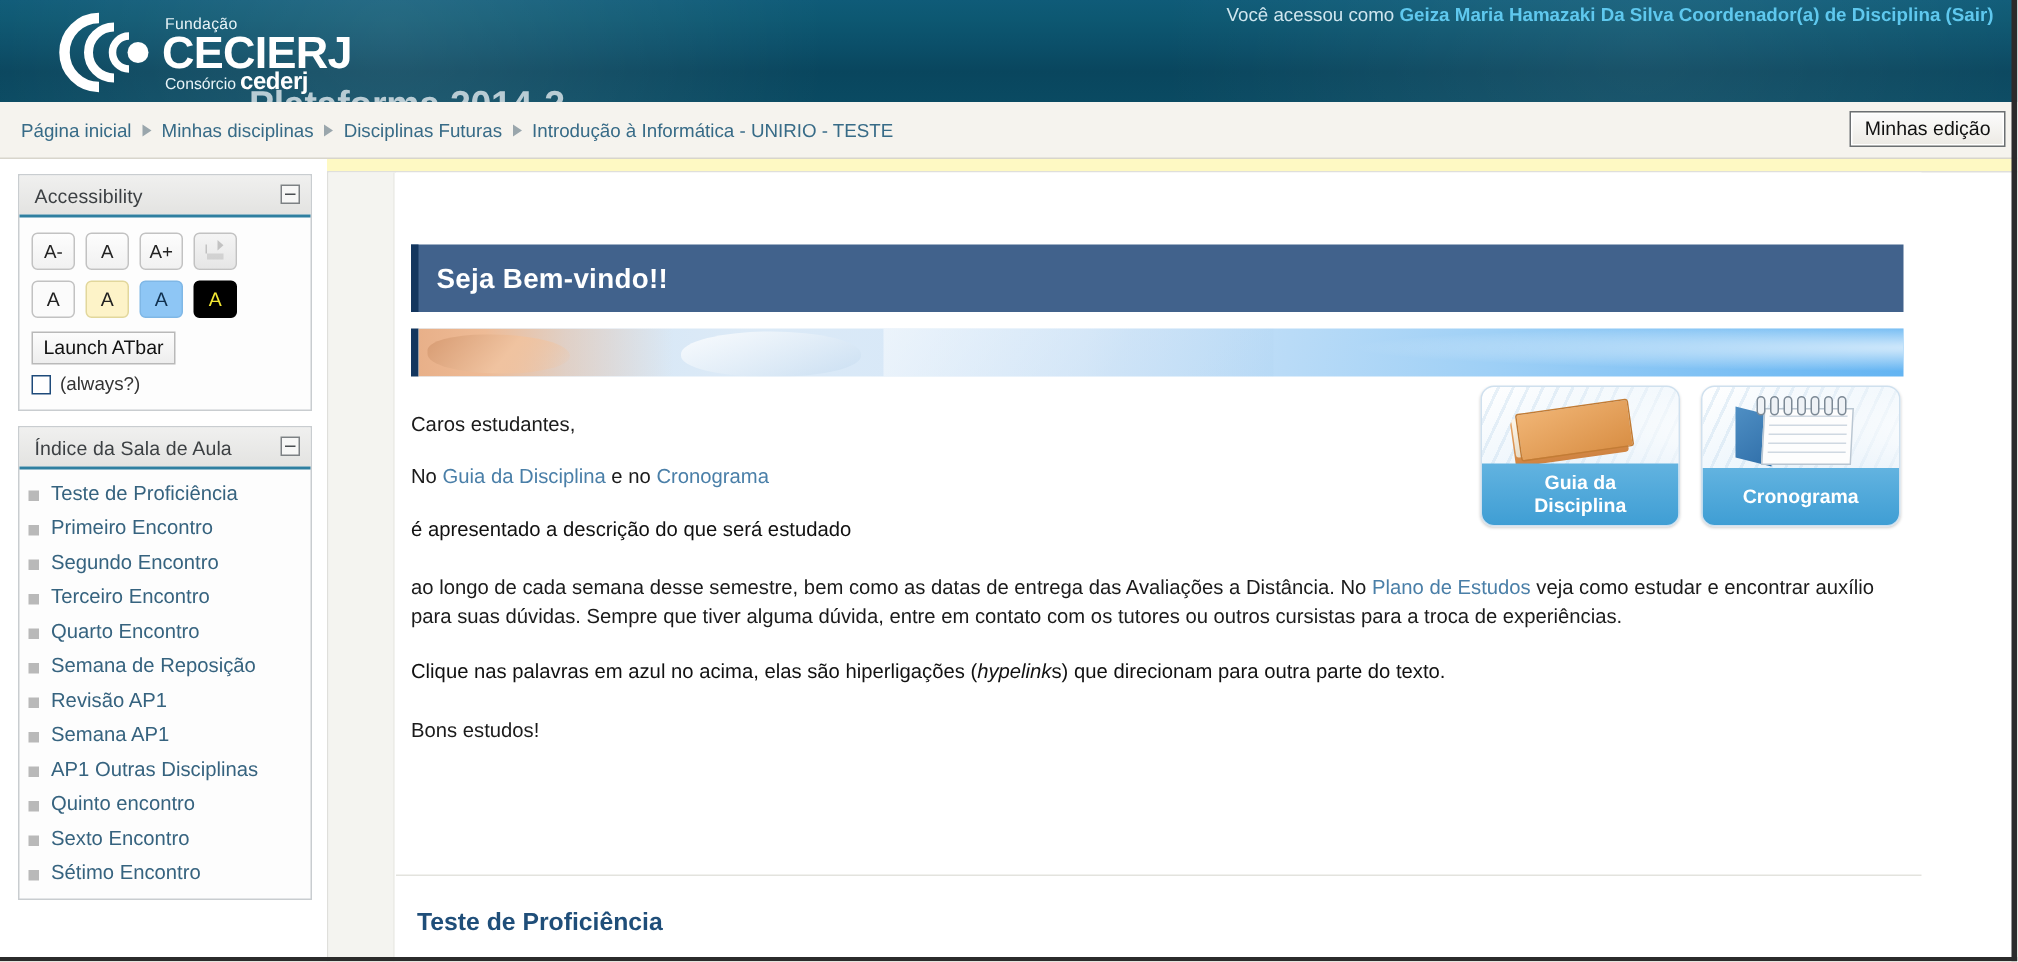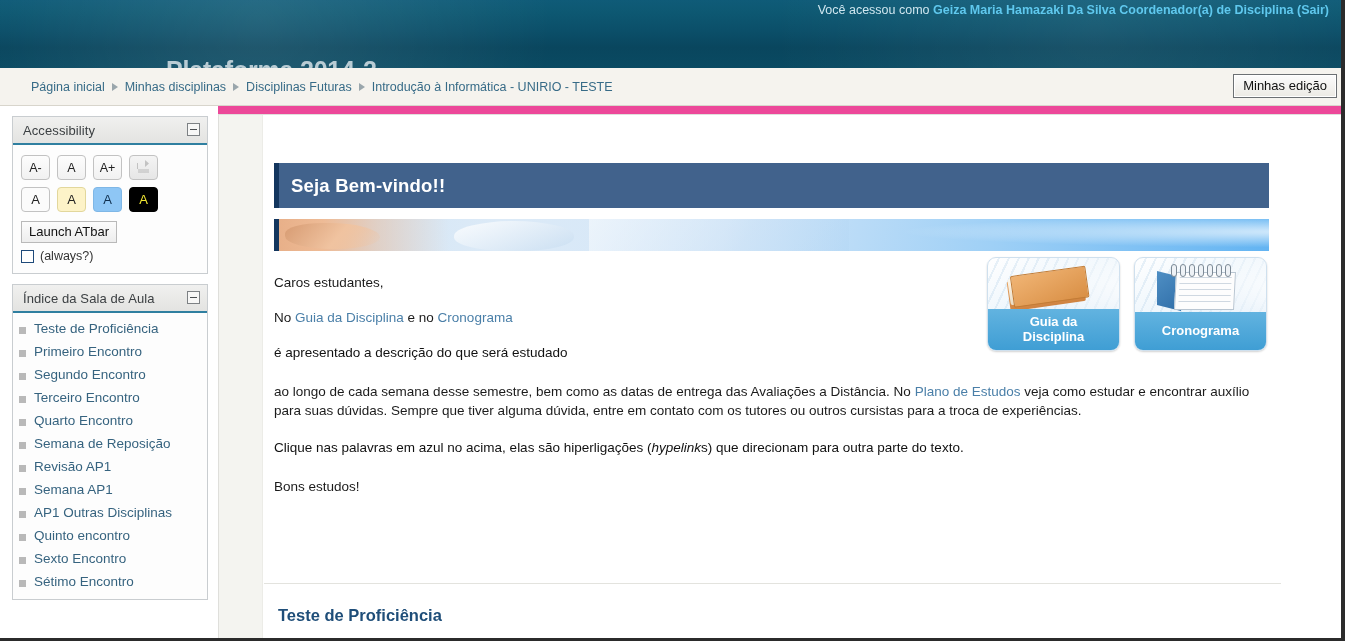--- a/index.html
+++ b/index.html
@@ -66,21 +66,21 @@
 
   
   .navbar {
     position:relative;
     height:38px;
     background:#f5f3ee;
     border-bottom:1px solid #d8d5cc;
     box-sizing:border-box;
   }
   .crumbs {
-    position:absolute; left:31px; top:0; height:38px;
+    position:absolute; left:14px; top:0; height:38px;
     display:flex; align-items:center; gap:5px;
     font-size:12.5px; color:#444;
   }
   .crumbs a { color:#376b87; text-decoration:none; }
   .crumbs .sep {
     display:inline-block; width:0; height:0;
     border-left:6px solid #9aa6ac; border-top:4px solid transparent; border-bottom:4px solid transparent;
     margin:0 2px;
   }
   .crumbs .cur { color:#376b87; }
@@ -89,21 +89,21 @@
     padding:3px 9px 4px;
     font-size:13px; color:#111;
     background: linear-gradient(180deg,#fcfcfc,#eceae4);
     border:1px solid #6c7073;
     box-shadow: inset 0 0 0 1px #ffffff;
     cursor:pointer;
     font-family:"Liberation Sans", sans-serif;
   }
 
   
-  .main-area { position:relative; height:535px; background:#ec4899;padding-left:24px; }
+  .main-area { position:relative; height:535px; background:#fef9c3;padding-left:24px; }
 
   
   .sidebar { position:absolute; left:0; top:0; width:218px; height:535px; background:#ffffff; }
   .block {
     margin:10px 10px 0 12px;
     border:1px solid #c9cdd0;
     background:#fdfdfd;
     box-sizing:border-box;
   }
   .block-head {
@@ -347,20 +347,38 @@
 
 <div id="page">
 
   <div class="header">
     <div class="userbar">
       <span>Você acessou como</span>
       <b>Geiza Maria Hamazaki Da Silva Coordenador(a) de Disciplina</b>
       <a href="#">(Sair)</a>
     </div>
 
+    <div class="logo-wrap">
+      <svg class="logo-svg" width="86" height="58" viewBox="0 0 86 58">
+        <g fill="none" stroke="#ffffff" stroke-width="7">
+          <path d="M44,6 A23,23 0 1,0 44,52"></path>
+        </g>
+        <g fill="none" stroke="#ffffff" stroke-width="6">
+          <path d="M54,12 A17,17 0 1,0 54,46"></path>
+        </g>
+        <g fill="none" stroke="#ffffff" stroke-width="5">
+          <path d="M64,18 A11,11 0 1,0 64,40"></path>
+        </g>
+        <circle cx="70" cy="29" r="7" fill="#ffffff"></circle>
+      </svg>
+      <div class="logo-fund">Fundação</div>
+      <div class="logo-cecierj">CECIERJ</div>
+      <div class="logo-cons">Consórcio</div>
+      <div class="logo-cederj">cederj</div>
+    </div>
     <div class="platform">Plataforma 2014-2</div>
   </div>
 
   <div class="navbar">
     <div class="crumbs">
       <a href="#">Página inicial</a>
       <span class="sep"></span>
       <a href="#">Minhas disciplinas</a>
       <span class="sep"></span>
       <a href="#">Disciplinas Futuras</a>

